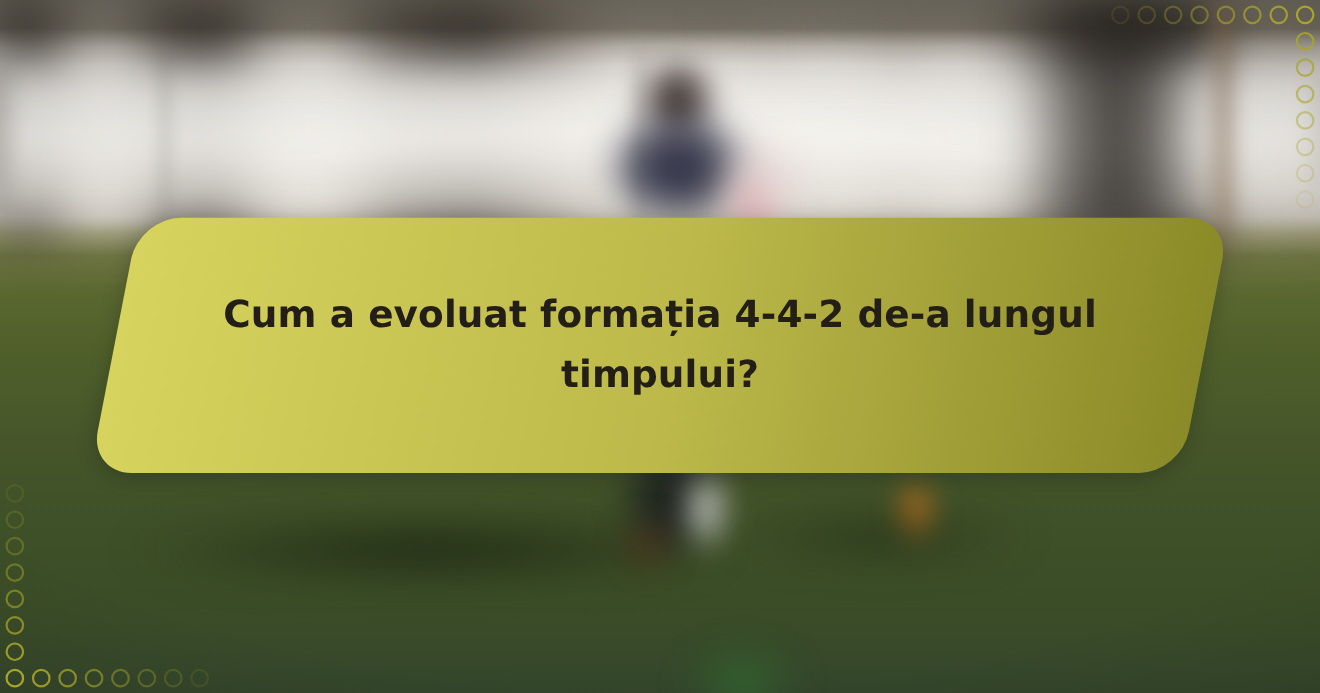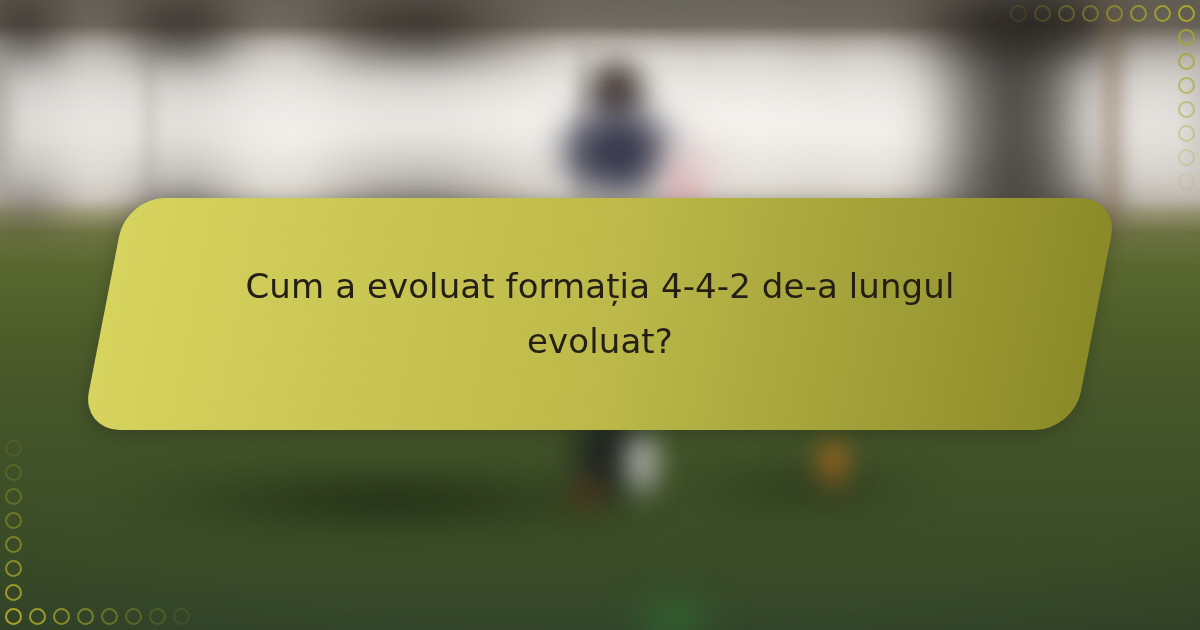--- a/index.html
+++ b/index.html
@@ -226,21 +226,21 @@
     flex-direction: column;
     align-items: center;
     justify-content: center;
     text-align: center;
     padding: 0 96px;
     box-sizing: border-box;
   }
   .headline {
     font-family: "DejaVu Sans", sans-serif;
     font-size: 34px;
-    font-weight: 400;
+    font-weight: 700;
     line-height: 1.62;
     color: #231f16;
     letter-spacing: 0.1px;
   }
 
   
   .ring {
     position: absolute;
     width: 17px;
     height: 17px;
@@ -310,17 +310,17 @@
       <div class="ring" style="left: 5px; top: 92px; opacity: 0.47; border-color: rgb(168, 165, 42); width: 17px; height: 17px;"></div>
       <div class="ring" style="left: 5px; top: 68px; opacity: 0.35; border-color: rgb(168, 165, 42); width: 17px; height: 17px;"></div>
       <div class="ring" style="left: 5px; top: 44px; opacity: 0.24; border-color: rgb(168, 165, 42); width: 17px; height: 17px;"></div>
       <div class="ring" style="left: 5px; top: 20px; opacity: 0.14; border-color: rgb(168, 165, 42); width: 17px; height: 17px;"></div>
     </div>
 
   <div id="banner-wrap">
     <div id="banner" style="background: linear-gradient(to right, rgb(214, 211, 94) 0%, rgb(188, 185, 74) 52%, rgb(138, 138, 40) 100%); transform: skewX(-11deg); border-radius: 38px;"></div>
     <div id="banner-text">
       <div class="headline" style="color: rgb(35, 31, 22); font-size: 34px;">Cum a evoluat formația 4-4-2 de-a lungul</div>
-      <div class="headline" style="color: rgb(35, 31, 22); font-size: 34px;">evoluat?</div>
+      <div class="headline" style="color: rgb(35, 31, 22); font-size: 34px;">timpului?</div>
     </div>
   </div>
 
 </div>
 
 </body></html>

